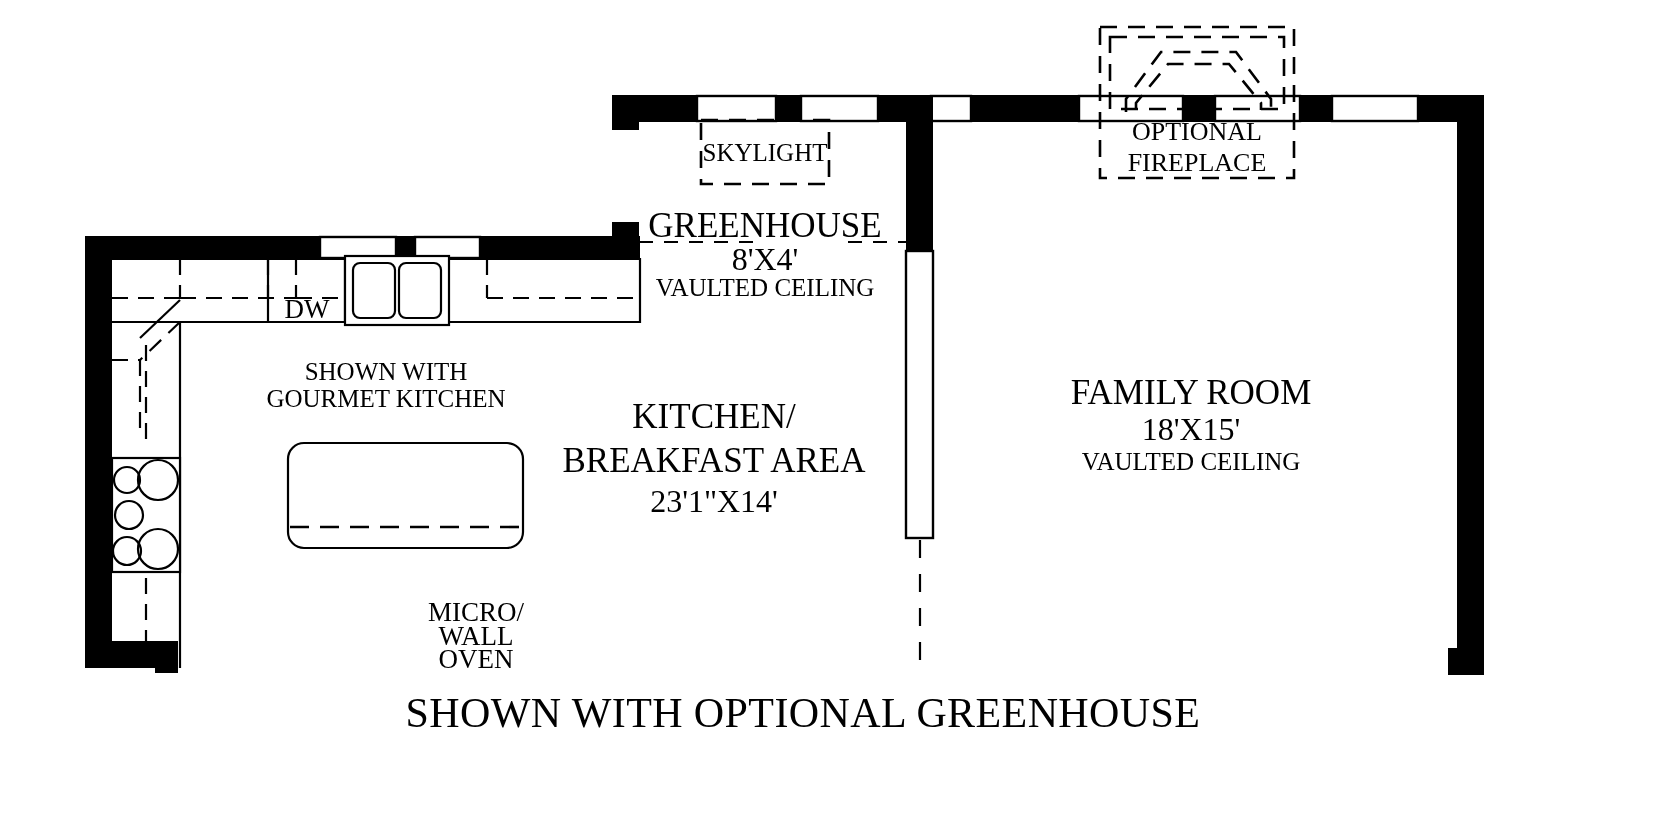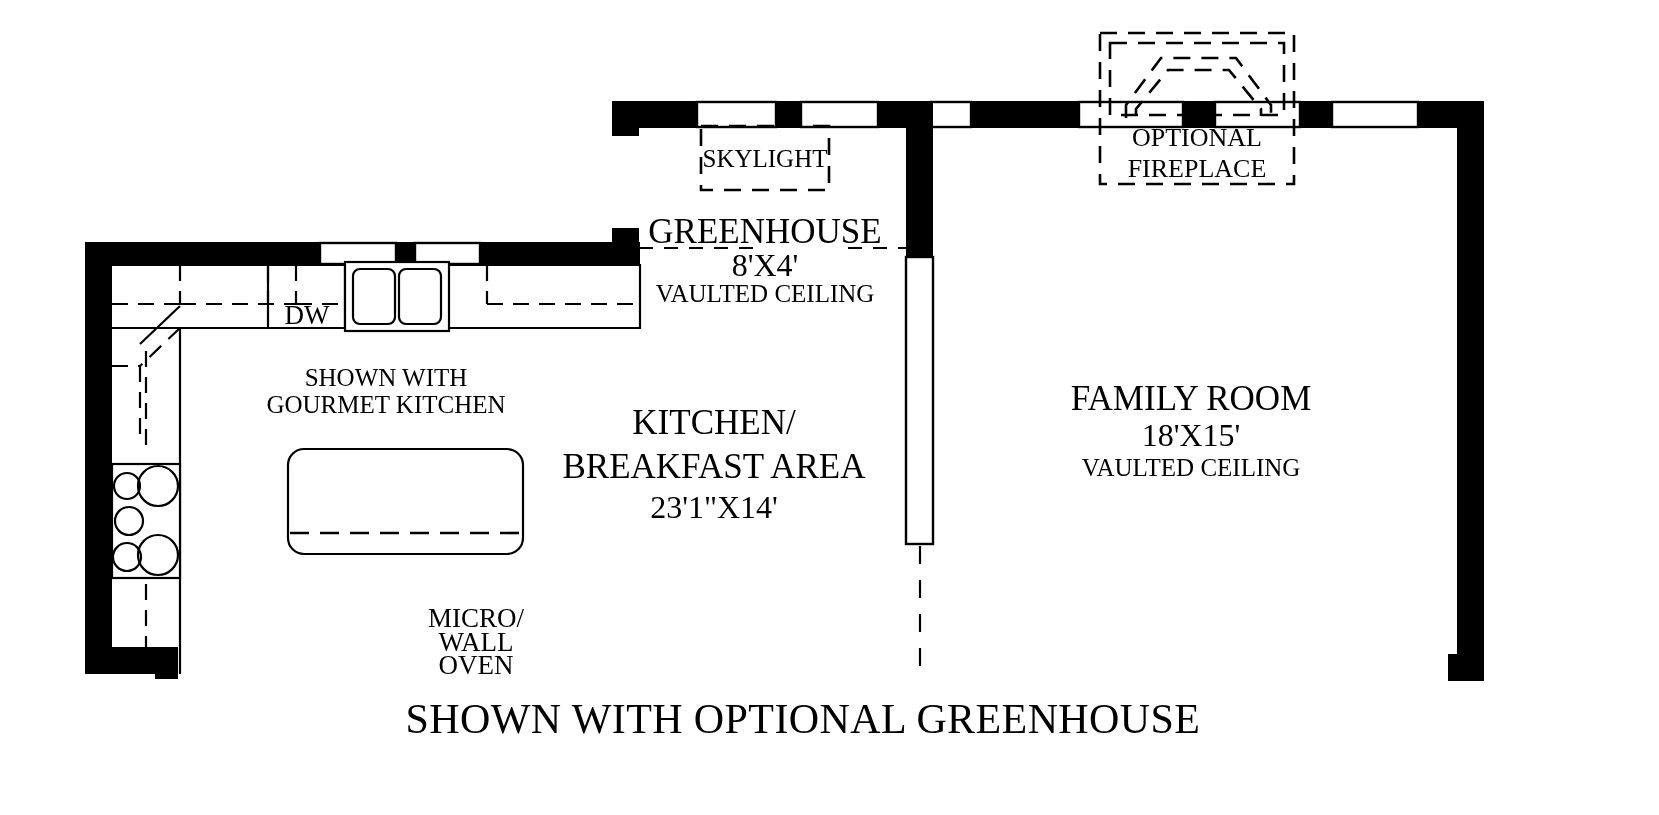--- a/index.html
+++ b/index.html
@@ -11,21 +11,20 @@
     width: 1659px;
     height: 815px;
     font-family: "Liberation Serif", "DejaVu Serif", serif;
     overflow: hidden;
   }
   #plan-root {
     position: relative;
     width: 1659px;
     height: 685px;
     background: #ffffff;
-    margin-top: 6px;
   }
   svg#floorplan {
     display: block;
     width: 1659px;
     height: 815px;
   }
   .wall-solid { fill: #000000; stroke: none; }
   .wall-open  { fill: #ffffff; stroke: #000000; stroke-width: 2.4; }
   .thin       { fill: none; stroke: #000000; stroke-width: 2.2; }
   .thin-fill  { fill: #ffffff; stroke: #000000; stroke-width: 2.2; }

